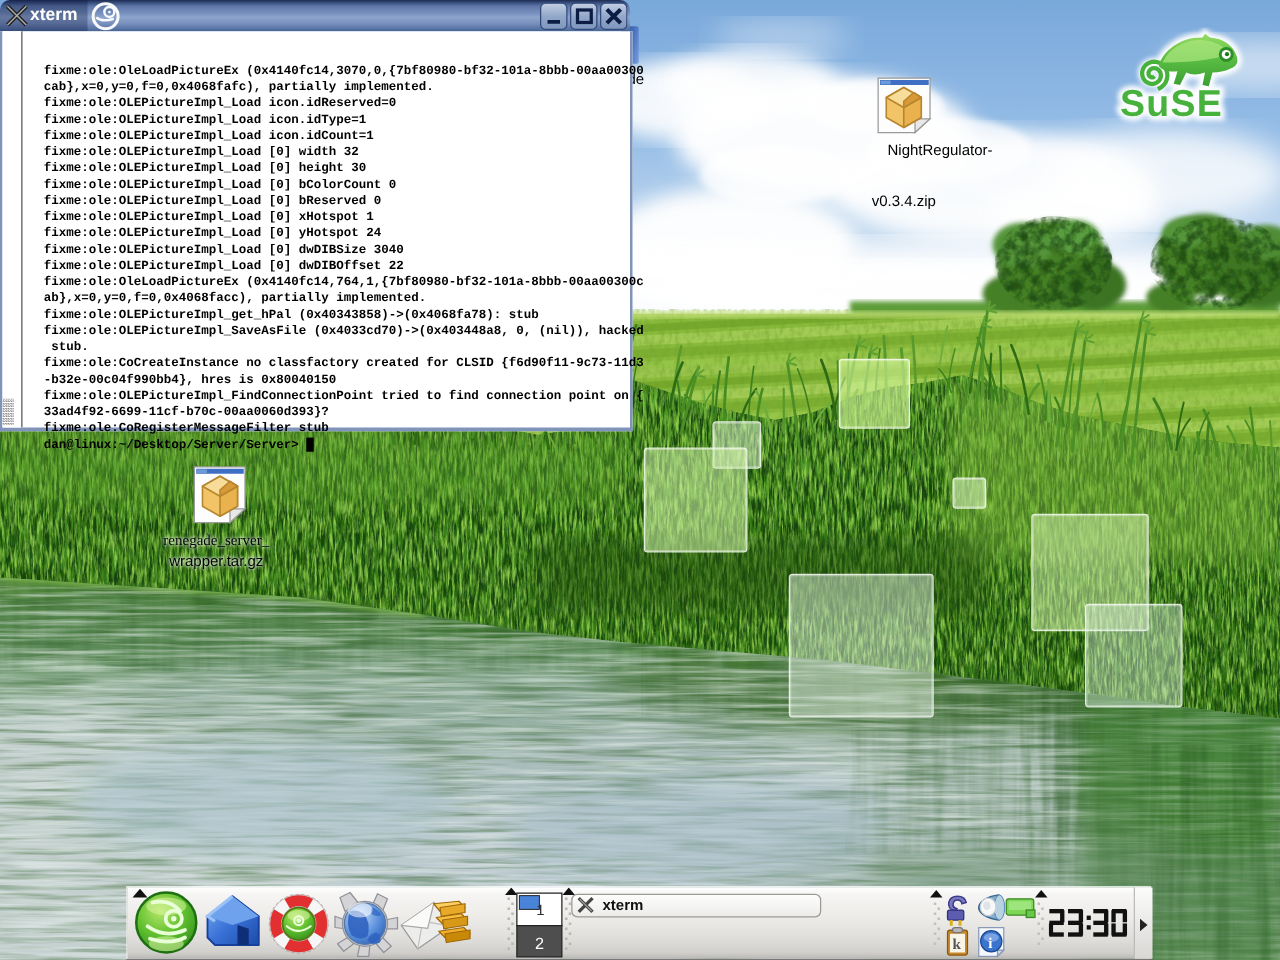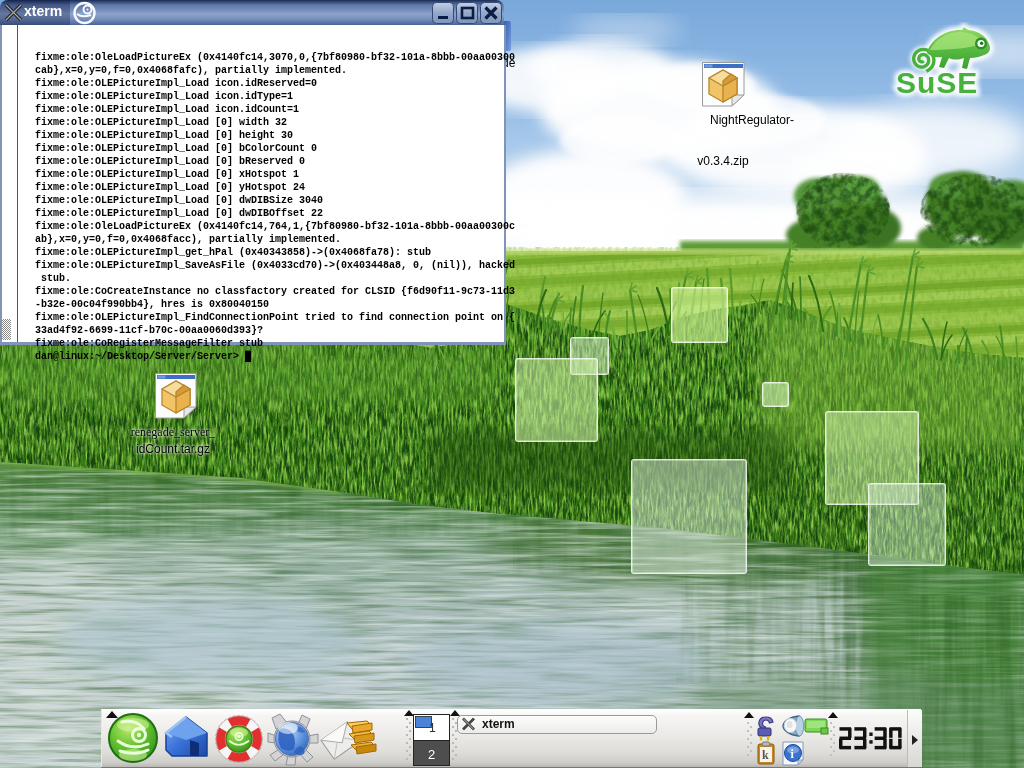--- a/index.html
+++ b/index.html
@@ -385,21 +385,21 @@
 <path d="M30 46 L42 35 H30 Z" fill="#e8e8e8" stroke="#9a9a9a" stroke-width="1"></path>
 <g stroke="#b8862c" stroke-width="1.3" stroke-linejoin="round">
  <path d="M22 9 L36 17 V33 L22 41 L8 33 V17 Z" fill="#f2c468"></path>
  <path d="M22 9 L36 17 L22 25 L8 17 Z" fill="#f8dc9a"></path>
  <path d="M22 25 L36 17 V33 L22 41 Z" fill="#eab24e"></path>
  <path d="M22 25 L36 17 L30 13 L22 20 Z" fill="#d89a38"></path>
 </g>
 </g>
     </svg>
   <div class="ilabel" style="left:103px;top:425px;width:140px;text-shadow:0 0 3px #e8f4e0,0 0 3px #e8f4e0;font-family:Liberation Serif, serif;">renegade_server_</div>
-  <div class="ilabel" style="left:103px;top:442px;width:140px;text-shadow:0 0 3px #e8f4e0,0 0 3px #e8f4e0;">idCount.tar.gz</div>
+  <div class="ilabel" style="left:103px;top:442px;width:140px;text-shadow:0 0 3px #e8f4e0,0 0 3px #e8f4e0;">wrapper.tar.gz</div>
   <div class="ilabel" style="left:502px;top:56px;">de</div>
 
   <svg id="suse" style="position:absolute;left:880px;top:22px;" width="122" height="80">
 <defs>
  <linearGradient id="chg" x1="0" y1="0" x2="0" y2="1">
   <stop offset="0" stop-color="#98dc66"></stop>
           <stop offset="0.45" stop-color="#5cbe44"></stop>
           <stop offset="1" stop-color="#3aa032"></stop>
  </linearGradient>
  <filter id="wglow" x="-30%" y="-30%" width="160%" height="160%">

